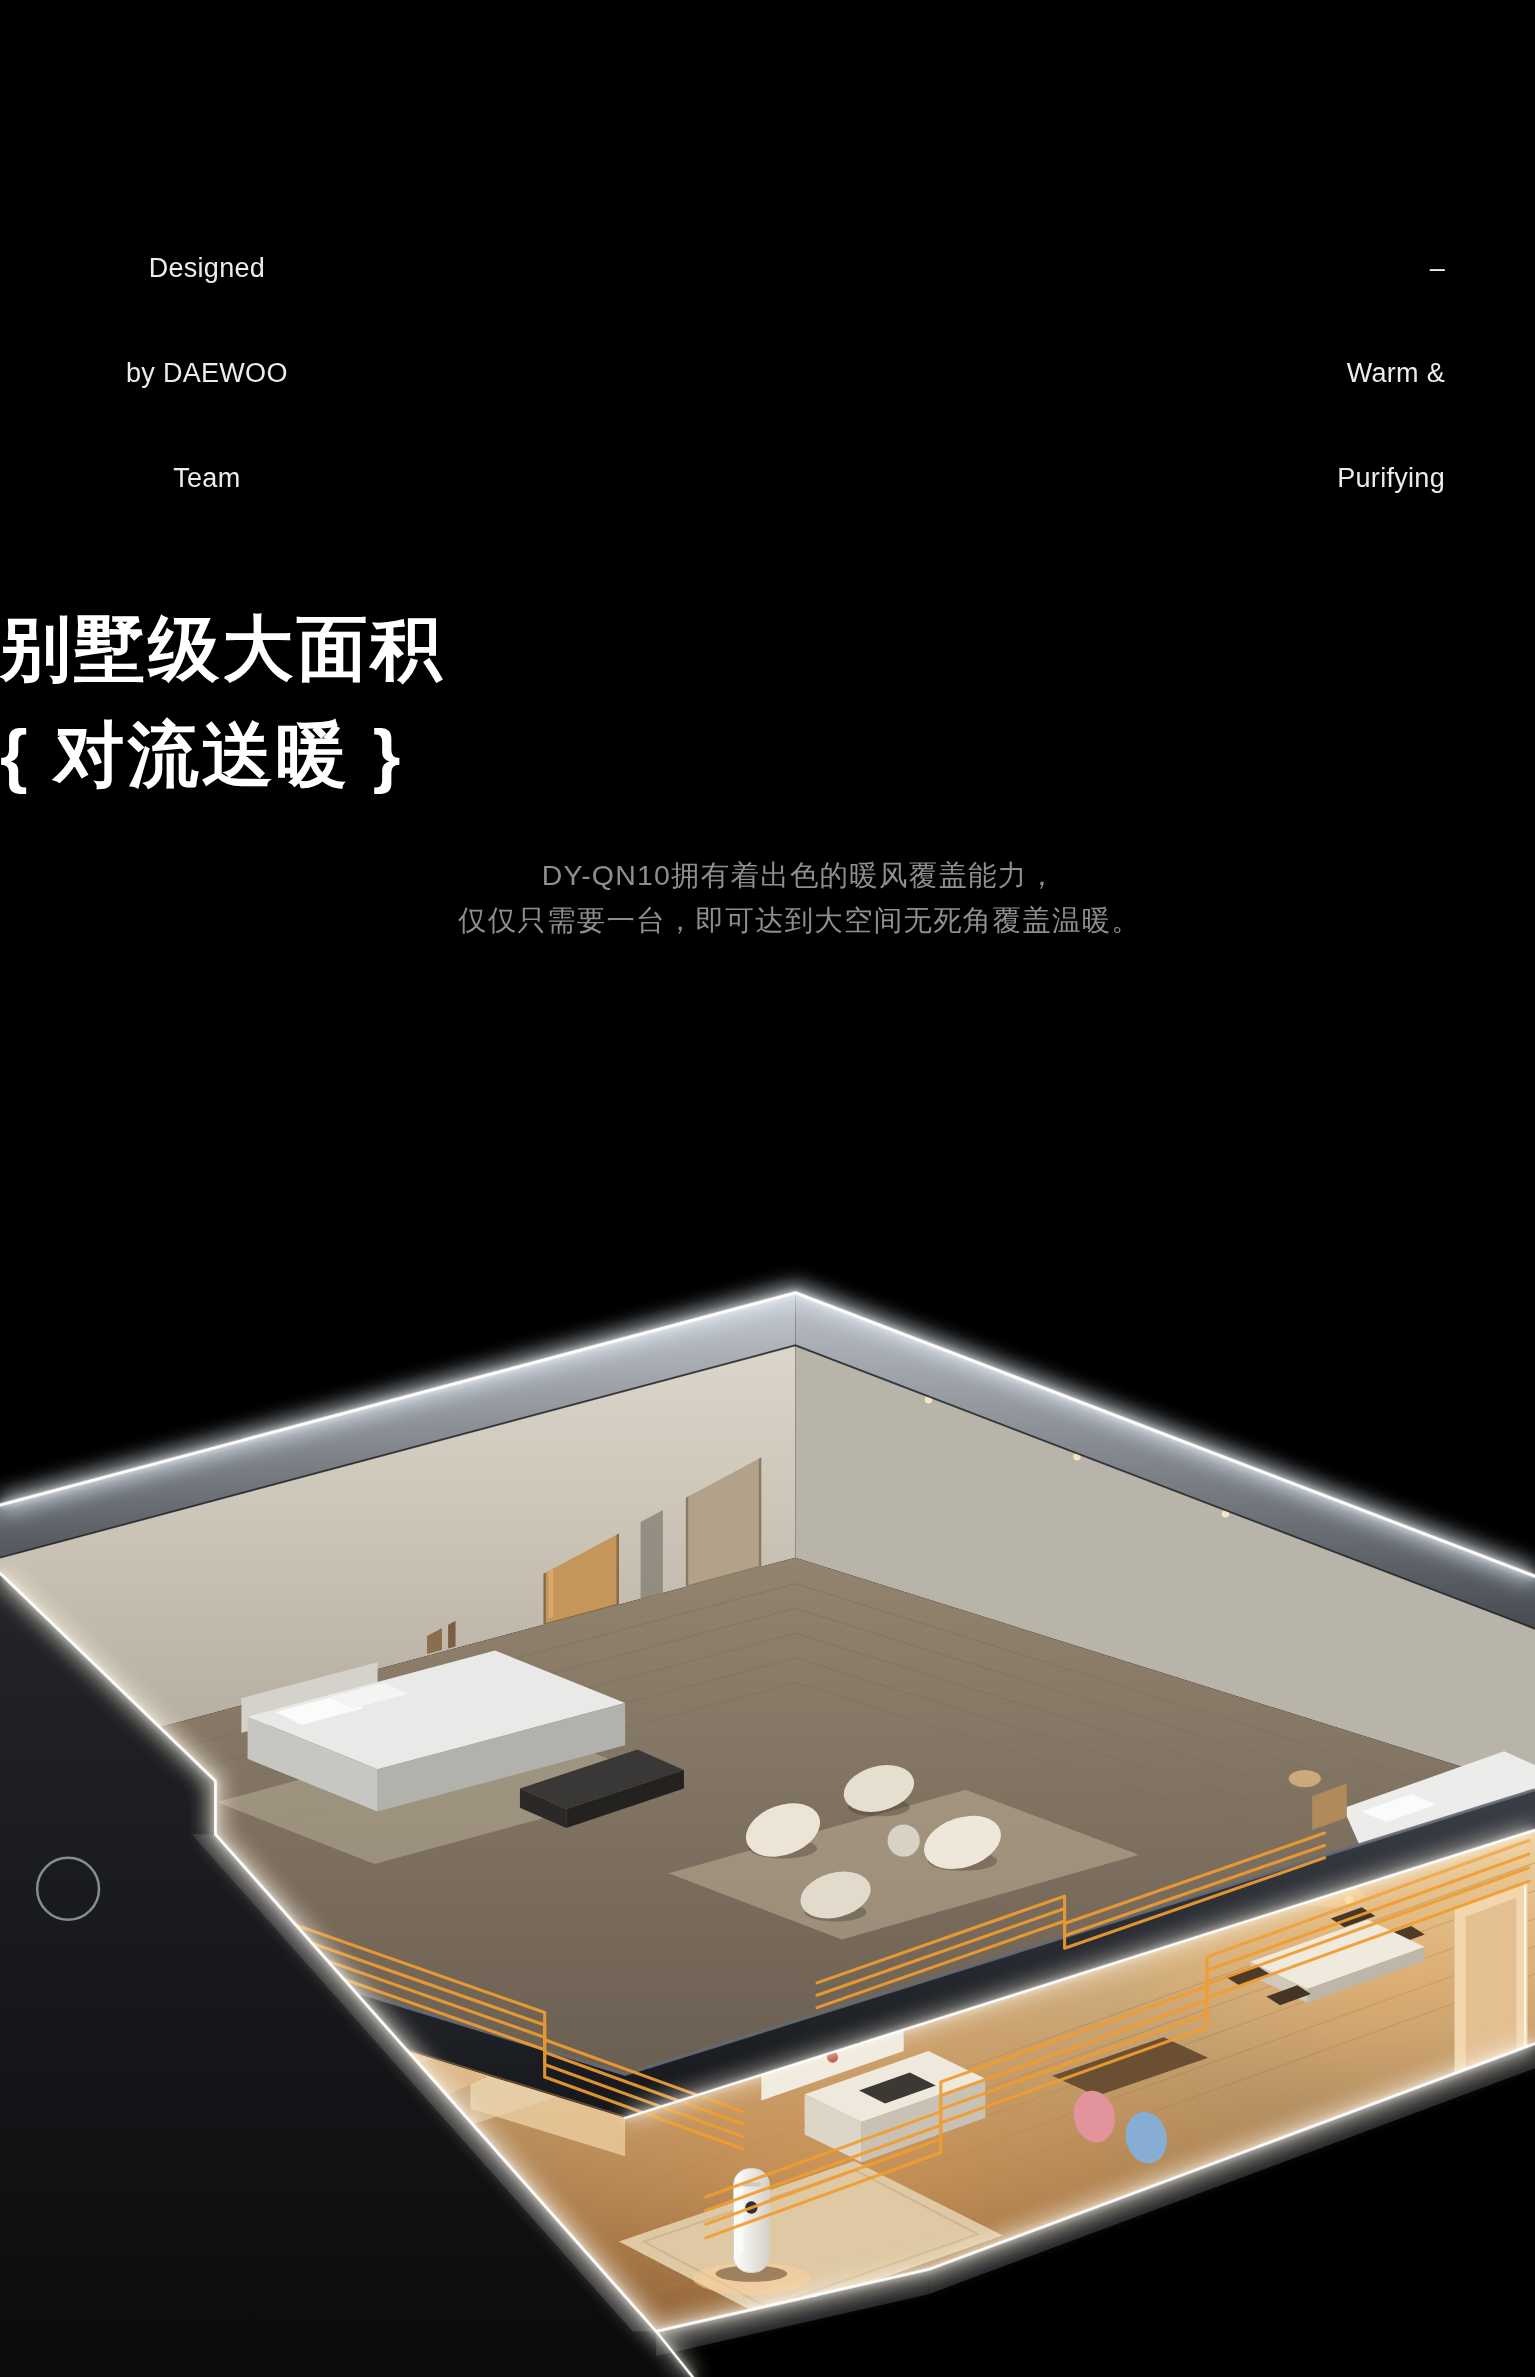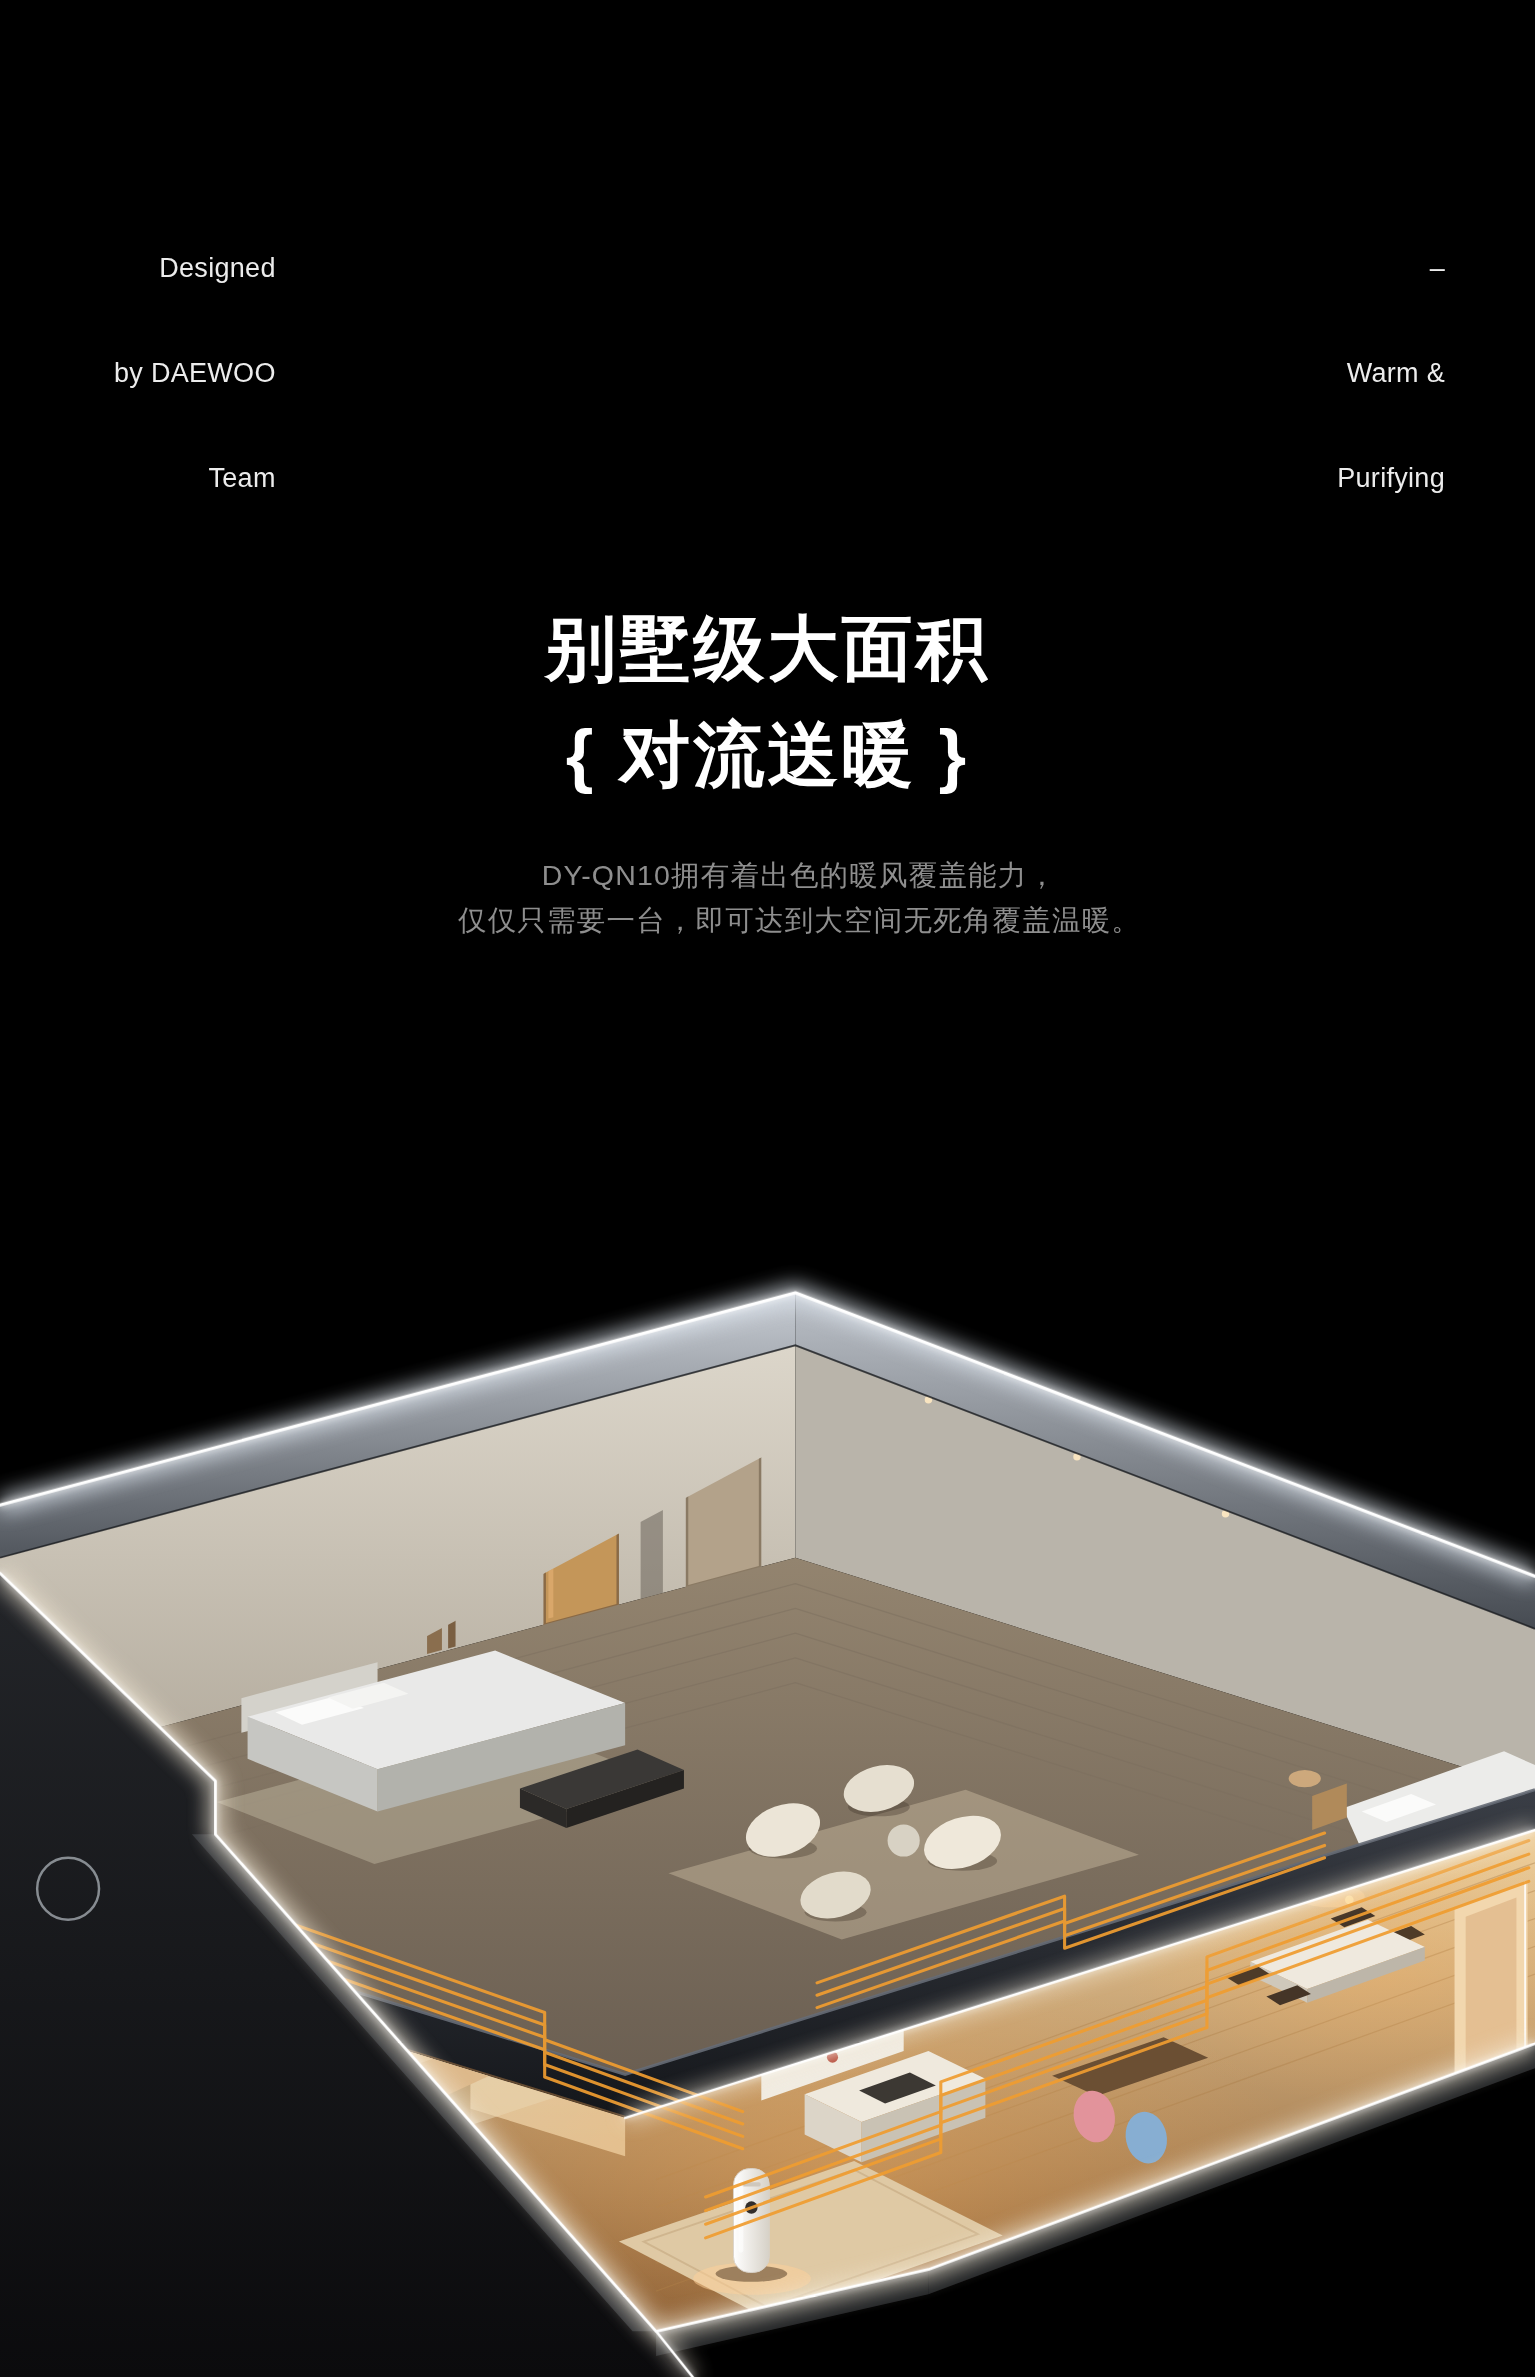--- a/index.html
+++ b/index.html
@@ -8,25 +8,25 @@
     width:1535px;height:2377px;
     overflow:hidden;
     font-family:"Liberation Sans", sans-serif;
     color:#fff;
   }
   .hdr{
     position:absolute;top:181px;
     font-size:27px;line-height:35px;letter-spacing:0.3px;
     color:#ececec;font-weight:400;white-space:pre;
   }
-  .hdr-left{left:114px;text-align:right;}
+  .hdr-left{left:126px;text-align:center;}
   .hdr-right{right:90px;text-align:right;}
   .hero-title{
     position:absolute;top:596px;left:0;width:100%;
-    text-align:center;font-weight:700;color:#ffffff;
+    text-align:left;font-weight:700;color:#ffffff;
     font-size:71px;line-height:106px;letter-spacing:3.1px;
   }
   .hero-subtitle{
     position:absolute;top:853px;left:0;width:100%;
     text-align:center;font-size:28.5px;line-height:45px;
     color:#8e8e8e;letter-spacing:1.2px;font-weight:400;margin-left:32px;
   }
   .scene{position:absolute;top:1251px;left:0;width:1535px;height:1127px;}
   svg{display:block;}
 </style>

